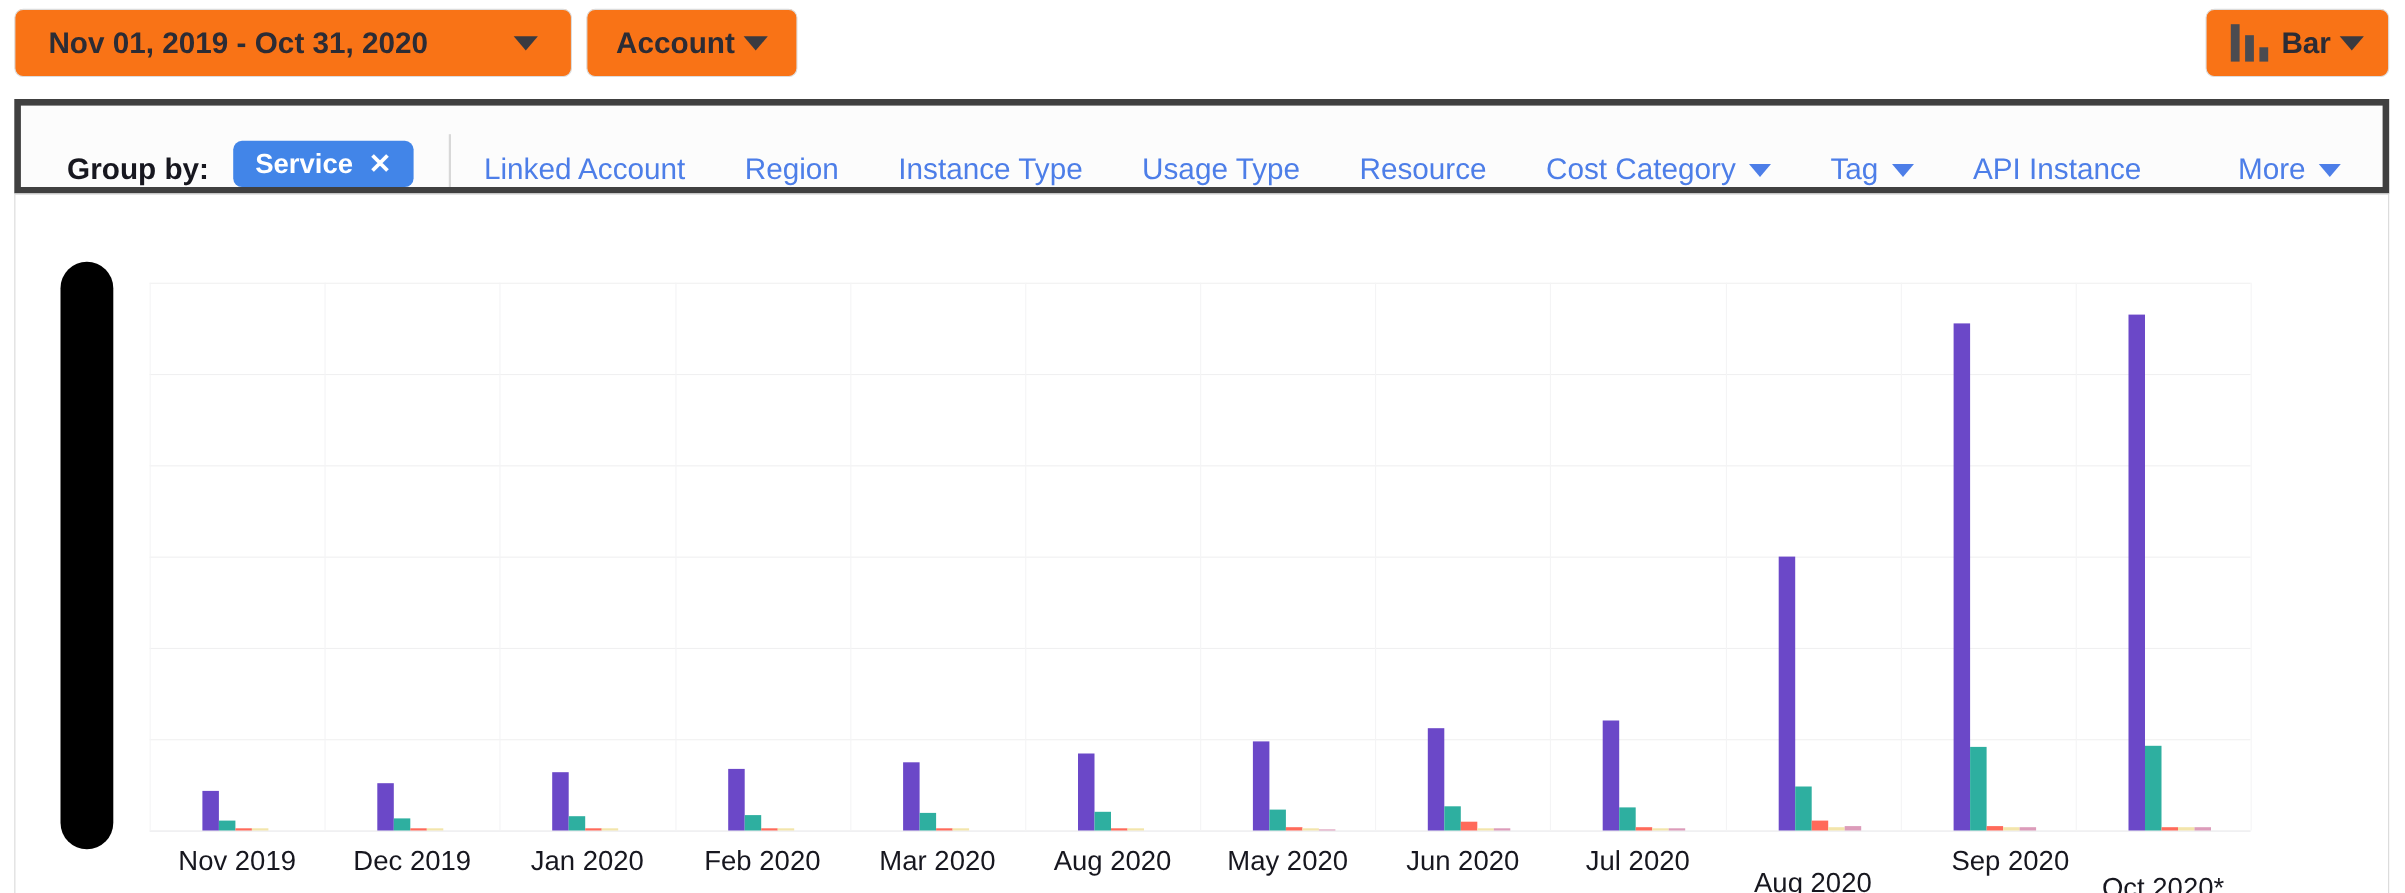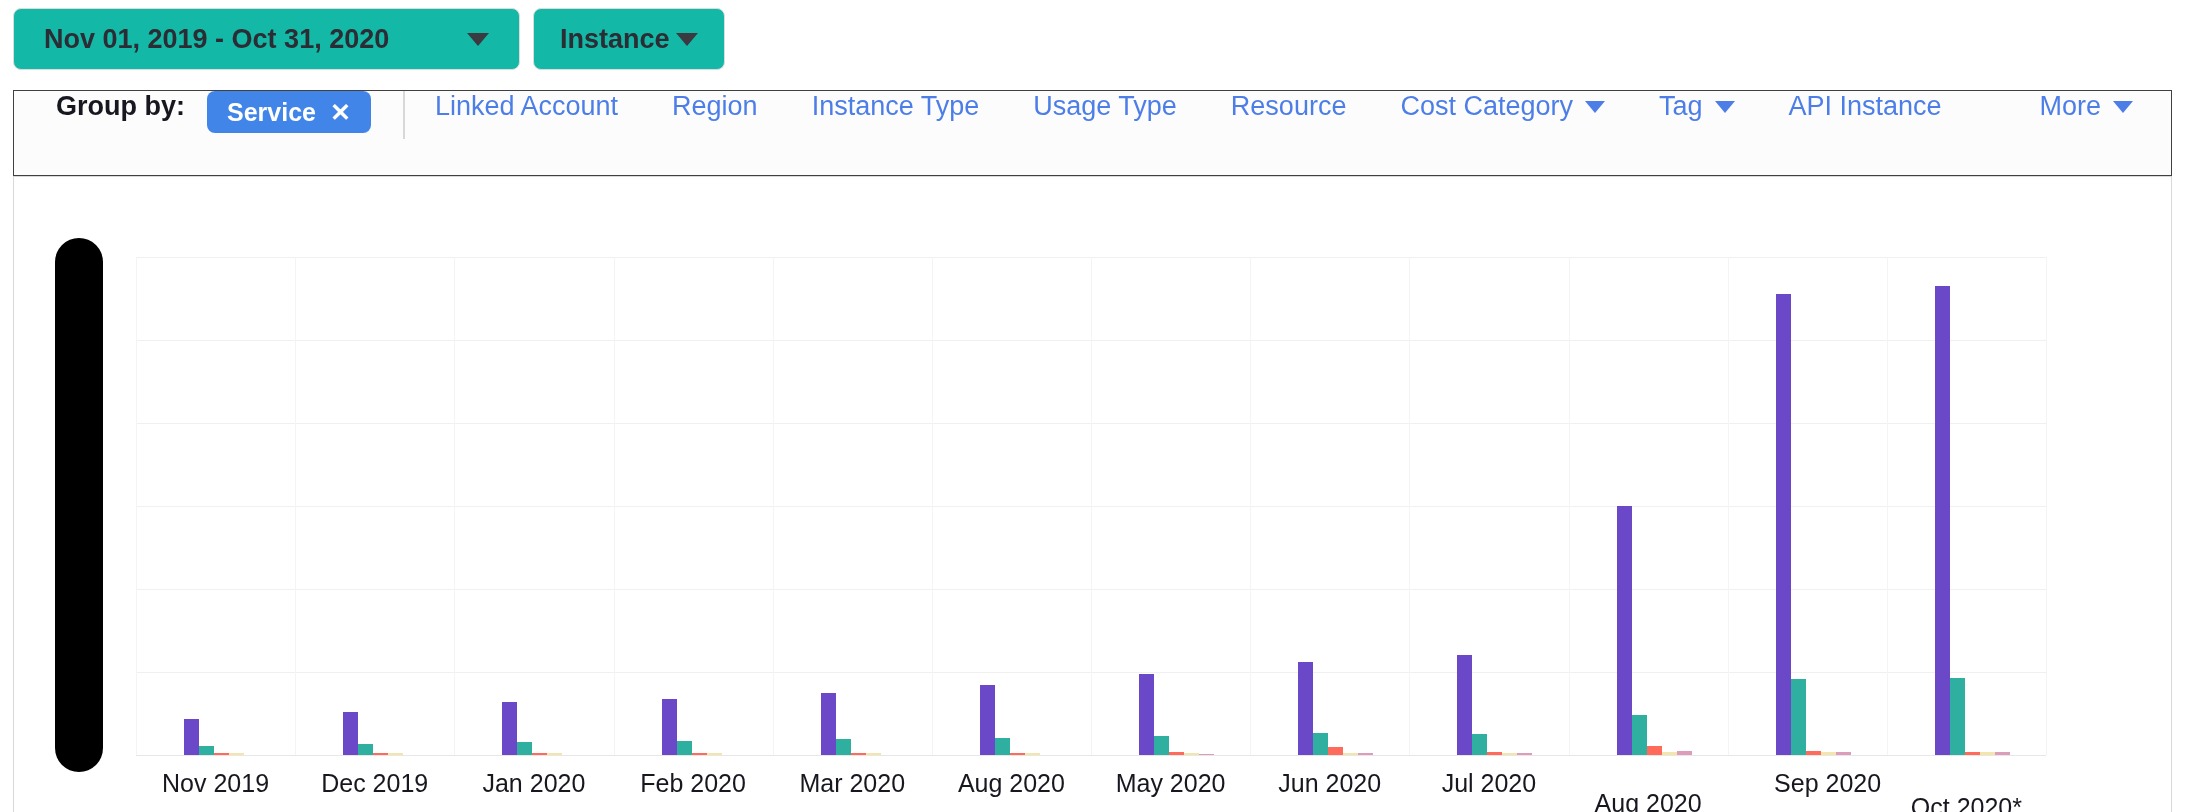--- a/index.html
+++ b/index.html
@@ -1,39 +1,39 @@
 <!DOCTYPE html>
 <html><head>
 <meta charset="utf-8">
 <style>
   * { margin:0; padding:0; box-sizing:border-box; }
   html,body { width:2186px; height:812px; overflow:hidden; background:#ffffff;
               font-family:"Liberation Sans", sans-serif; }
 
   
   .topbar { position:absolute; left:0; top:0; width:2186px; height:80px; }
-  .gbtn { position:absolute; top:8px; height:62px; background:#14b8a6;
+  .gbtn { position:absolute; top:8px; height:62px; background:#f97316;
           border:1px solid #dcdcdc; border-radius:8px; display:flex;
           align-items:center; color:#2c2c35; font-weight:bold; font-size:27px;
           cursor:pointer; }
   .gbtn .caret { width:0; height:0; border-left:11px solid transparent;
                  border-right:11px solid transparent; border-top:13px solid #3a3a40; }
   #date-btn  { left:13px;  width:507px; padding:0 30px; justify-content:space-between; }
   #gran-btn  { left:533px; width:192px; padding:0 26px; justify-content:space-between; }
   #type-btn  { left:2005px; width:167px; padding:0 22px; justify-content:space-between; }
   .bar-icon { display:flex; align-items:flex-end; gap:5px; margin-right:12px; }
   .bar-icon i { display:block; width:8px; background:#4b4b50; }
   .bar-icon i:nth-child(1){height:34px;} .bar-icon i:nth-child(2){height:24px;}
   .bar-icon i:nth-child(3){height:13px;}
   .btn-main { display:flex; align-items:center; }
 
   
   .toolbar { position:absolute; left:13px; top:90px; width:2159px; height:86px;
-             background:#fcfcfc; border:1px solid #404040; display:flex;
-             align-items:flex-start; padding-left:42px; }
+             background:#fcfcfc; border:6px solid #404040; display:flex;
+             align-items:flex-end; padding-left:42px; }
   .gb-label { font-weight:bold; font-size:27px; color:#17171f; margin-right:22px; }
   .chip { display:flex; align-items:center; gap:14px; background:#4285e8;
           color:#ffffff; border-radius:8px; height:42px; padding:0 20px;
           font-size:25px; font-weight:bold; cursor:pointer; }
   .chip .x { font-size:25px; font-weight:bold; cursor:pointer; }
   .vdiv { width:2px; height:48px; background:#d8d8d8; margin:0 30px 0 32px; }
   .links { display:flex; align-items:center; gap:54px; }
   .gblink { color:#4d7ee8; font-size:27px; cursor:pointer; display:flex;
             align-items:center; gap:12px; white-space:nowrap; }
   .gblink .lcaret { width:0; height:0; border-left:10px solid transparent;
@@ -60,21 +60,32 @@
 </style>
 </head>
 <body>
 
 <div class="topbar">
   <div class="gbtn" id="date-btn">
     <span>Nov 01, 2019 - Oct 31, 2020</span>
     <span class="caret"></span>
   </div>
   <div class="gbtn" id="gran-btn">
-    <span>Instance</span>
+    <span>Account</span>
+    <span class="caret"></span>
+  </div>
+  <div class="gbtn" id="type-btn">
+    <span class="btn-main">
+      <span class="bar-icon">
+          <i></i>
+          <i></i>
+          <i></i>
+        </span>
+      <span>Bar</span>
+    </span>
     <span class="caret"></span>
   </div>
 </div>
 
 <div class="toolbar">
   <span class="gb-label">Group by:</span>
   <span class="chip">
     <span>Service</span>
     <span class="x">✕</span>
   </span>

